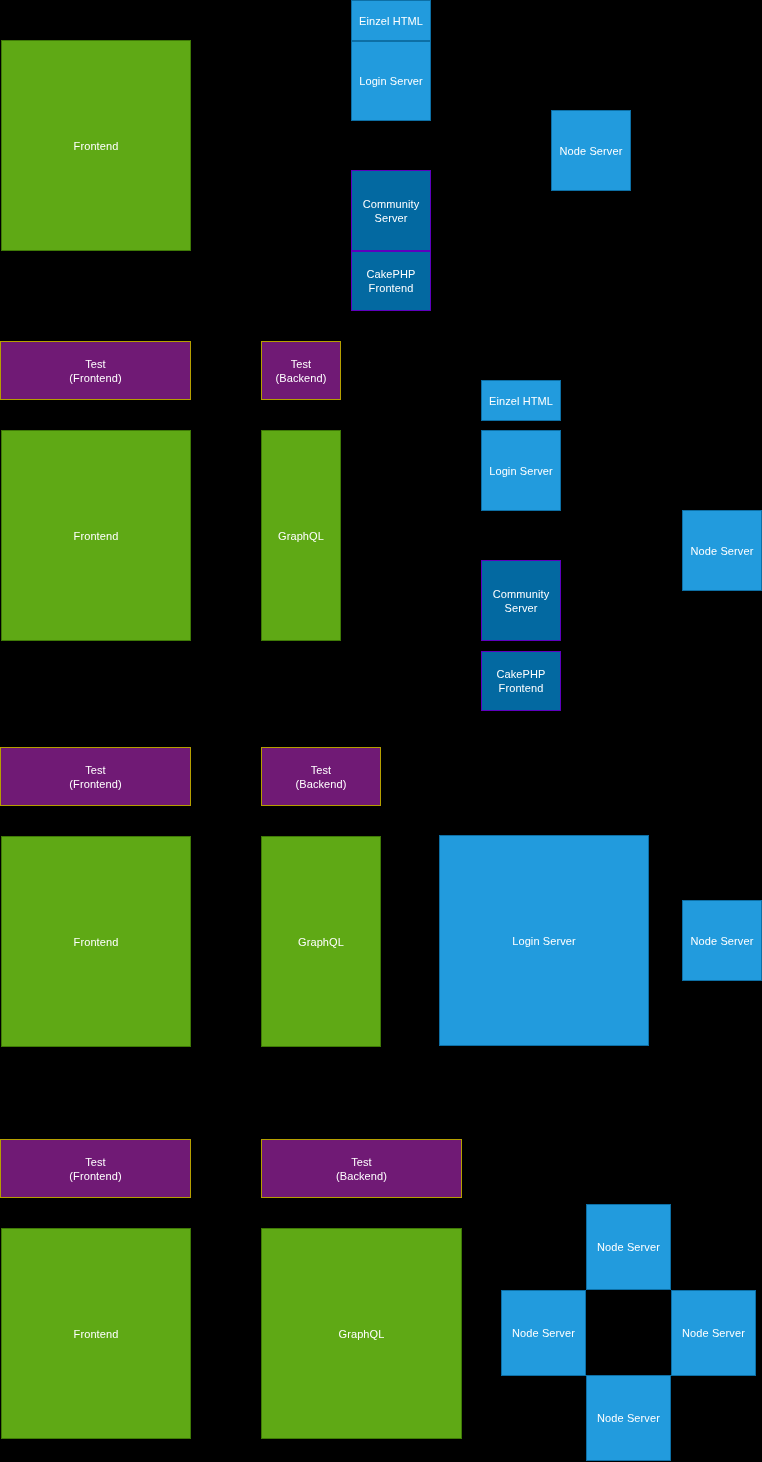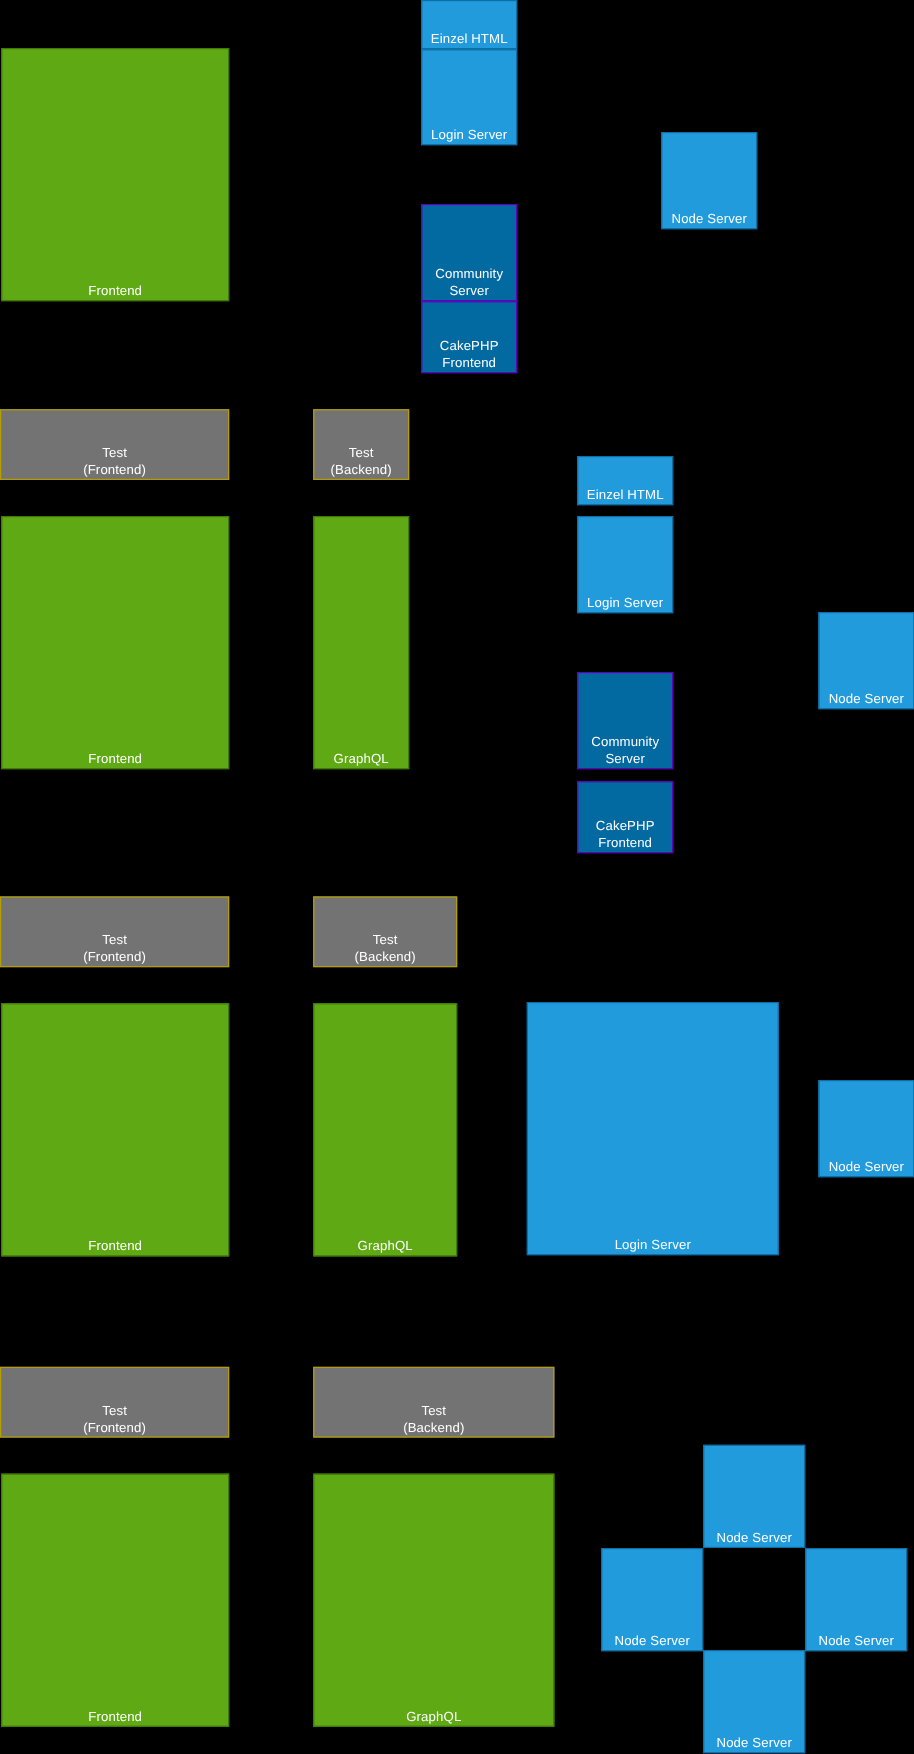--- a/index.html
+++ b/index.html
@@ -12,33 +12,33 @@
     width: 762px;
     height: 1462px;
     background: #000000;
     overflow: hidden;
     font-family: "Liberation Sans", sans-serif;
   }
   .node {
     position: absolute;
     box-sizing: border-box;
     display: flex;
-    align-items: flex-end;
+    align-items: center;
     justify-content: center;
     text-align: center;
     color: #ffffff;
     font-size: 11px;
     line-height: 14px;
     letter-spacing: 0.1px;
     white-space: pre-line;
     overflow: hidden;
     border: 1px solid rgba(0,0,0,0.55);
   }
   .node.green  { background: #5FA915; border-color: #3f7a06; }
-  .node.yellow { background: #737373; border-color: #b59f00; }
+  .node.yellow { background: #701a75; border-color: #b59f00; }
   .node.blue   { background: #229BDD; border-color: #0d6fa5; }
   .node.purple { background: #0369a1; border-color: #5e00bd; }
 
   .node .label {
     display: block;
     padding: 0 3px;
     pointer-events: none;
   }
 </style>
 </head>

